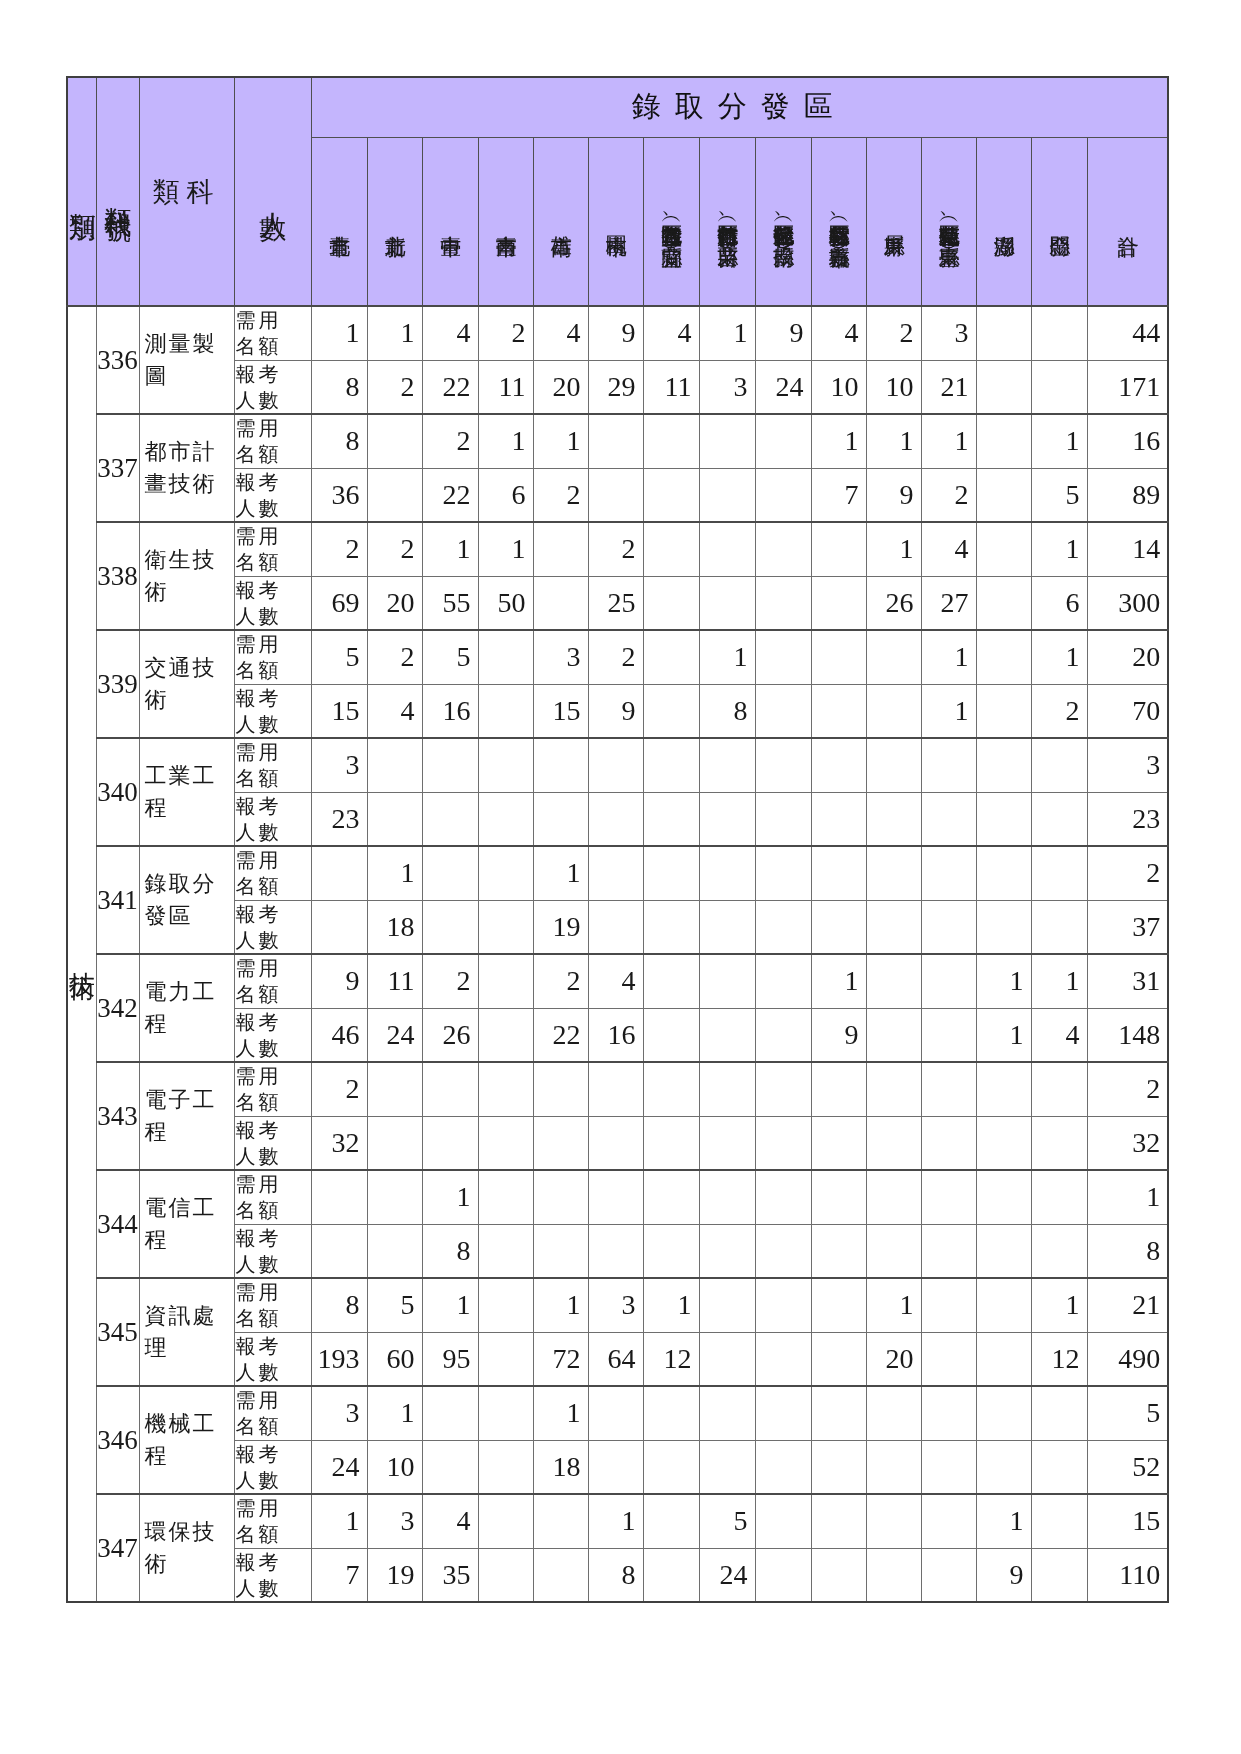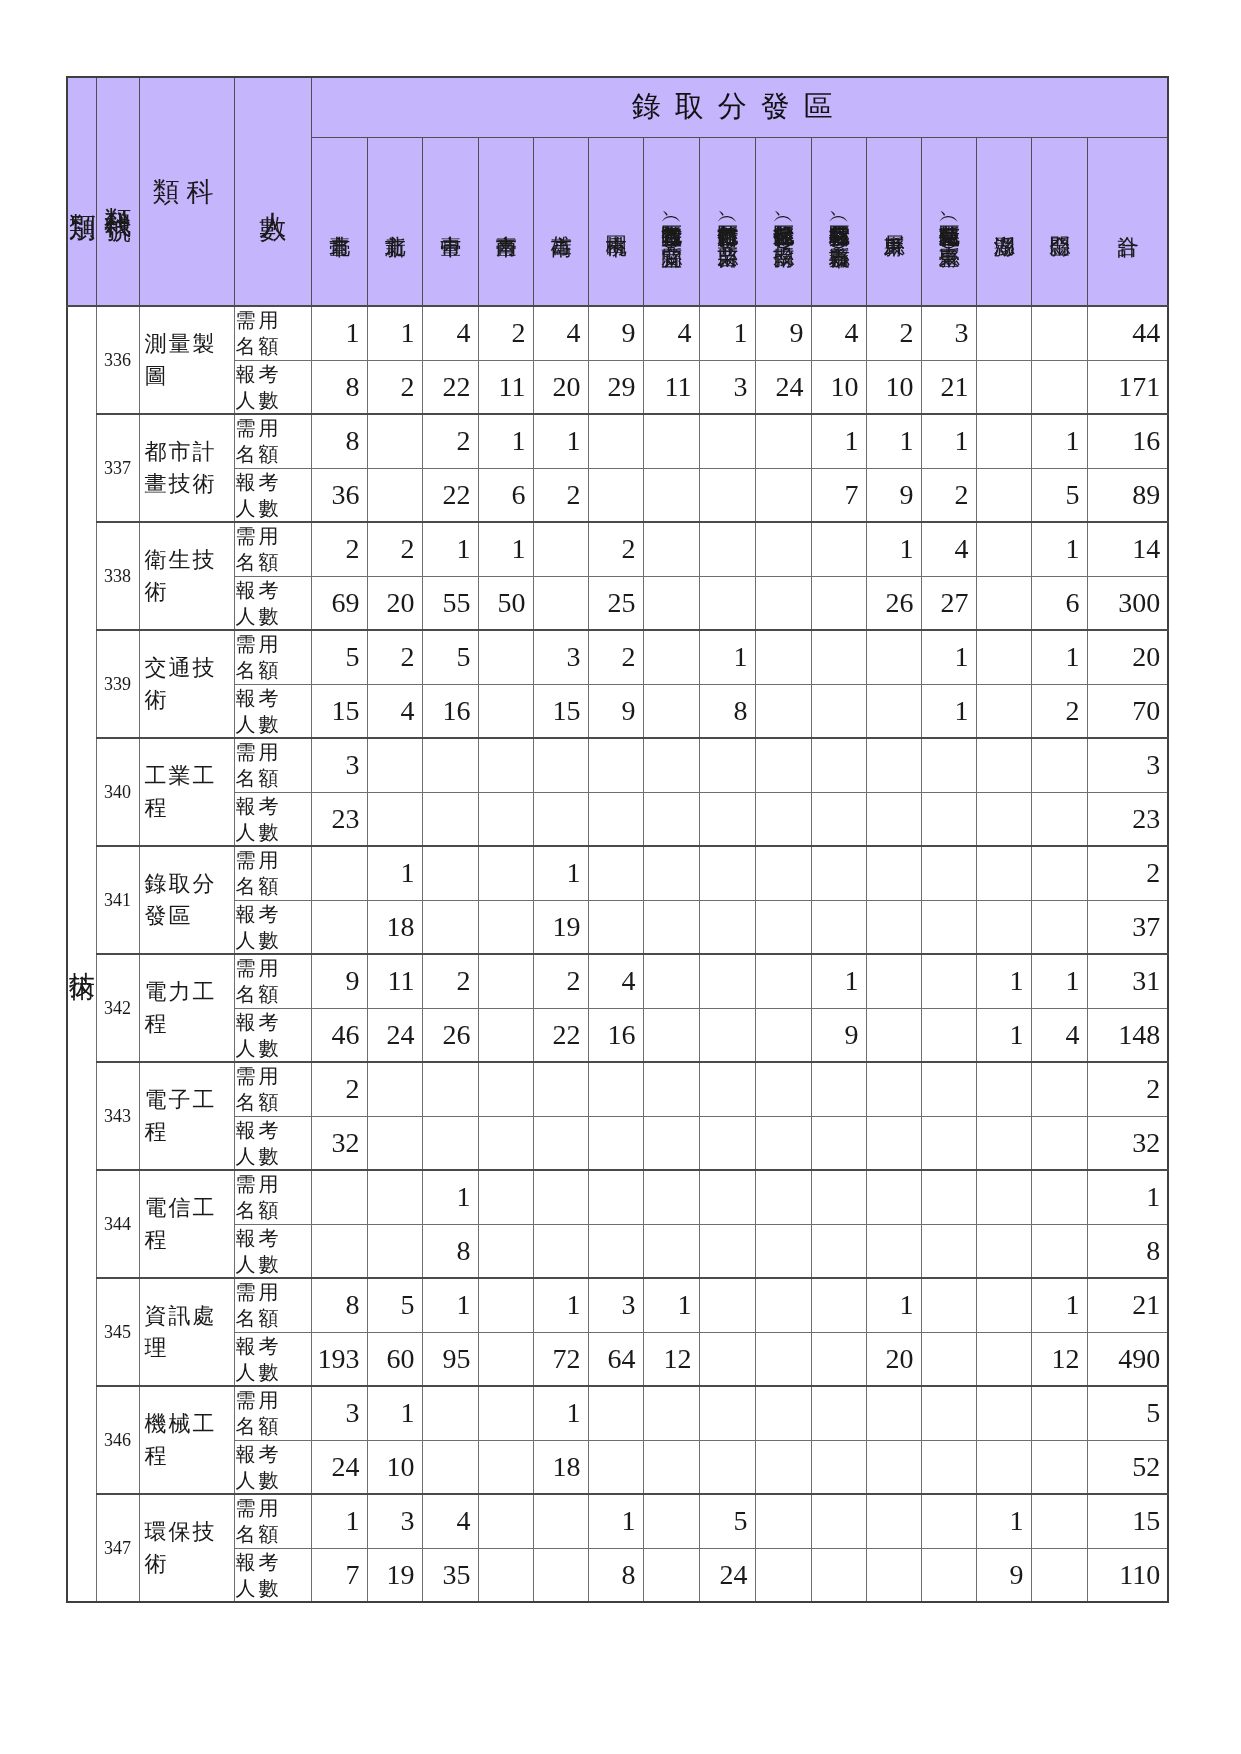--- a/index.html
+++ b/index.html
@@ -24,21 +24,21 @@
   .vtext{
     writing-mode:vertical-lr;text-orientation:mixed;
     display:inline-block;line-height:1.05;
   }
   th.vhd{text-align:center;}
   .hd-big{font-size:27px;letter-spacing:3px;}
   .rwrap{height:160px;font-size:21px;line-height:1.12;letter-spacing:0px;}
   .subj-hd{font-size:27px;letter-spacing:7px;text-align:center;}
   .cat-cell{text-align:center;background:#fff;}
   .cat-cell .vtext{font-size:26px;letter-spacing:4px;}
-  td.code{text-align:center;font-size:18px;}
+  td.code{text-align:center;font-size:27px;}
   td.name{text-align:left;}
   td.name .nm{font-size:22px;letter-spacing:2px;line-height:1.45;padding:2px 2px 2px 5px;display:block;}
   td.rowlabel{text-align:left;}
   td.rowlabel .lbl{
     display:inline-block;width:52px;font-size:20px;letter-spacing:3px;
     line-height:1.3;padding-left:1px;white-space:normal;word-break:break-all;
   }
   td.num{text-align:right;font-size:28px;padding-right:7px;font-variant-numeric:lining-nums;}
 </style>
 </head>

